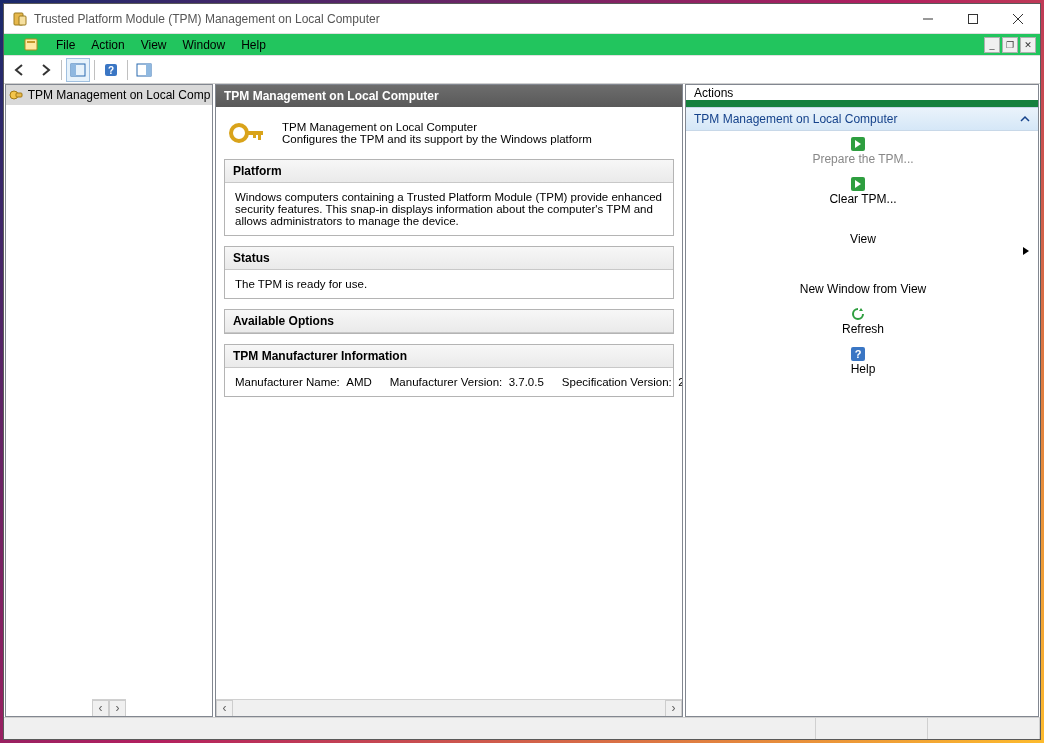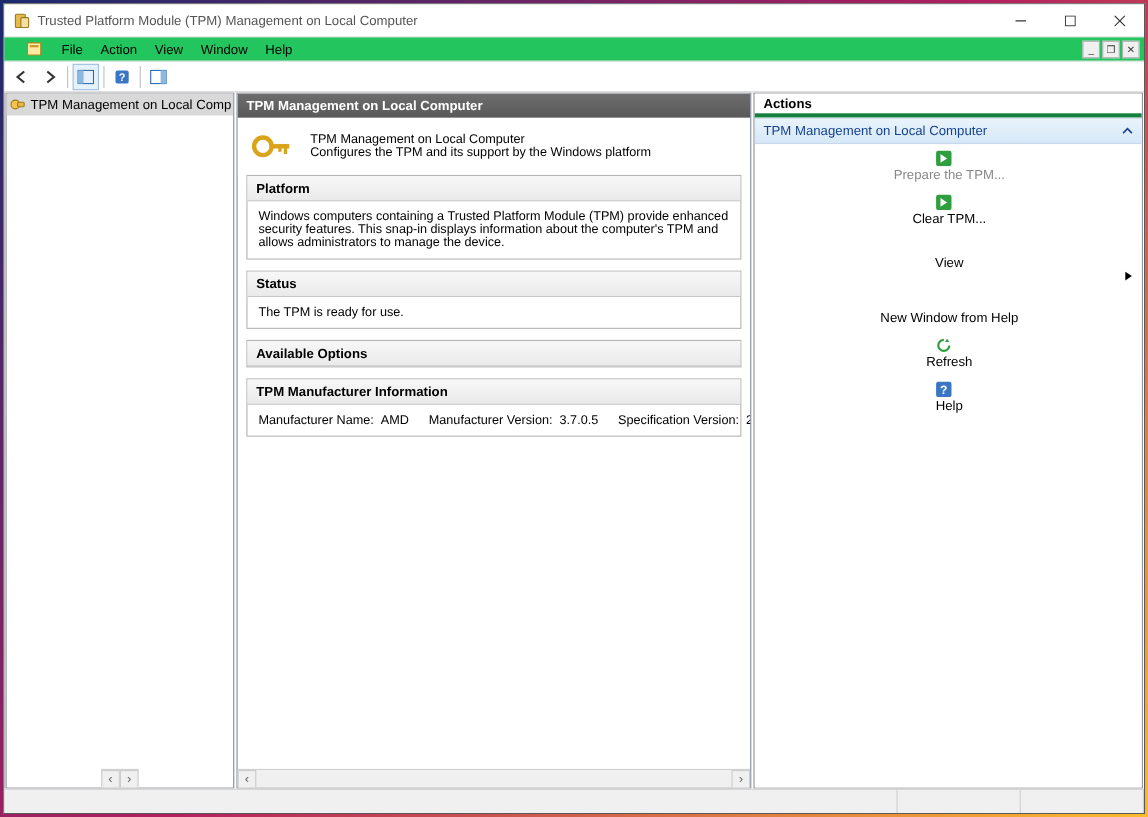--- a/index.html
+++ b/index.html
@@ -25,21 +25,21 @@
   .toolbtn.active { border: 1px solid #a0c0e0; background: #e6f2fb; }
   .toolsep { width: 1px; height: 20px; background: #c0c0c0; margin: 0 3px; }
   
   .body { flex: 1; display: flex; overflow: hidden; }
   .pane { border: 1px solid #828790; margin: 0 1px; background: #fff; display: flex; flex-direction: column; overflow: hidden; }
   .leftpane { width: 208px; align-items: center; }
   .middlepane { flex: 1; }
   .rightpane { width: 354px; }
   
   .pane-header { height: 22px; background: linear-gradient(#6d6d6d, #595959); color: #fff; font-weight: bold; font-size: 12px; display: flex; align-items: center; padding: 0 8px; }
-  .pane-header.light { background: #fff; color: #000; font-weight: bold; border-bottom: 4px solid #15803d; }
+  .pane-header.light { background: #fff; color: #000; font-weight: normal; border-bottom: 7px solid #15803d; }
   
   .tree { flex: 1; overflow: hidden; position: relative; }
   .tree-item { display: flex; align-items: center; padding: 2px 4px; white-space: nowrap; overflow: hidden; }
   .tree-item .ticon { width: 16px; height: 16px; margin-right: 4px; flex-shrink: 0; }
   .tree-item.selected { background: #d9d9d9; }
   .hscroll { height: 17px; background: #f0f0f0; border-top: 1px solid #d0d0d0; display: flex; align-items: center; }
   .hscroll .arrow { width: 17px; height: 17px; display: flex; align-items: center; justify-content: center; color: #606060; border: 1px solid #cdcdcd; background: #f0f0f0; }
   .hscroll .track { flex: 1; height: 17px; }
   
   .mcontent { flex: 1; overflow: hidden; position: relative; }
@@ -267,21 +267,21 @@
           <span>View</span>
           <span class="submenu">
               <svg width="8" height="10">
                 <path d="M1 1 L7 5 L1 9 Z" fill="#000"></path>
               </svg>
             </span>
         </div>
 
         <div class="action-item">
           <span class="aicon"></span>
-          <span>New Window from Help</span>
+          <span>New Window from View</span>
         </div>
 
         <div class="action-item">
           <span class="aicon">
               <svg width="16" height="16">
                 <path d="M8 3 a5 5 0 1 0 5 5" fill="none" stroke="#2e9e3f" stroke-width="2"></path>
                 <path d="M11 2 L13 5 L9 5 Z" fill="#2e9e3f"></path>
               </svg>
             </span>
           <span>Refresh</span>

